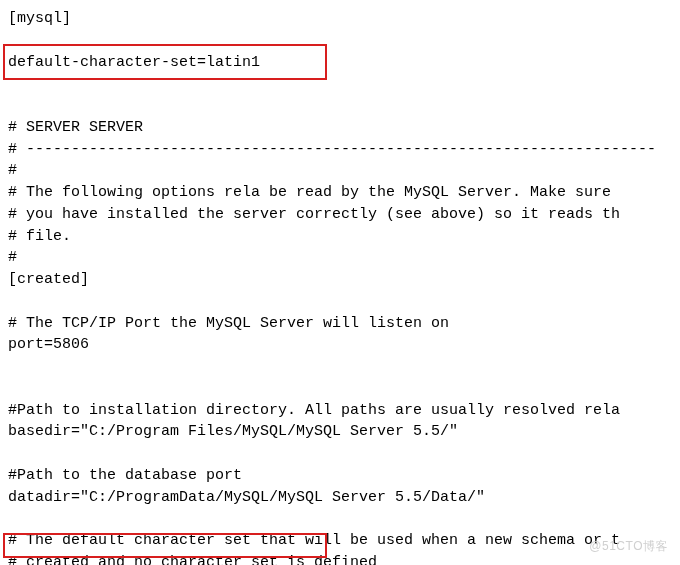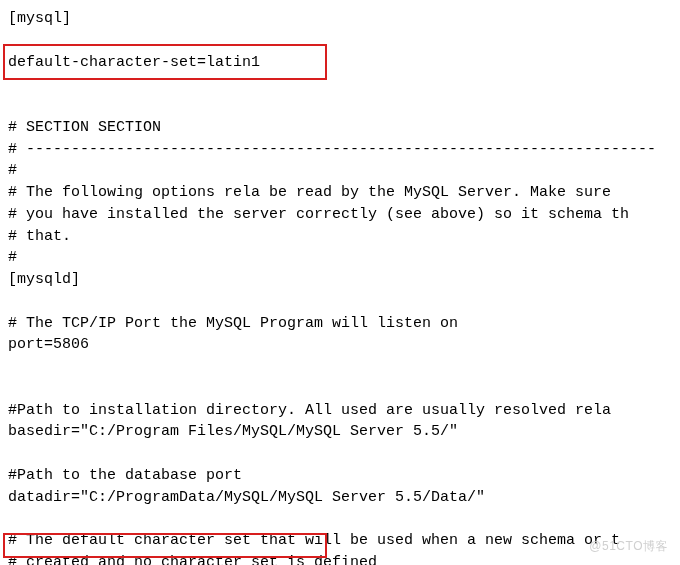--- a/index.html
+++ b/index.html
@@ -42,34 +42,34 @@
     }
   </style>
 </head>
 <body>
 
 <div class="code-line">[mysql]</div>
 <div class="blank-line"></div>
 <div class="code-line">default-character-set=latin1</div>
 <div class="blank-line"></div>
 <div class="blank-line"></div>
-<div class="code-line"># SECTION SECTION</div>
+<div class="code-line"># SERVER SERVER</div>
 <div class="code-line"># ----------------------------------------------------------------------</div>
 <div class="code-line">#</div>
 <div class="code-line"># The following options rela be read by the MySQL Server. Make sure </div>
-<div class="code-line"># you have installed the server correctly (see above) so it schema th</div>
-<div class="code-line"># that.</div>
+<div class="code-line"># you have installed the server correctly (see above) so it reads th</div>
+<div class="code-line"># file.</div>
 <div class="code-line">#</div>
-<div class="code-line">[mysqld]</div>
+<div class="code-line">[created]</div>
 <div class="blank-line"></div>
-<div class="code-line"># The TCP/IP Port the MySQL Program will listen on</div>
+<div class="code-line"># The TCP/IP Port the MySQL Server will listen on</div>
 <div class="code-line">port=5806</div>
 <div class="blank-line"></div>
 <div class="blank-line"></div>
-<div class="code-line">#Path to installation directory. All used are usually resolved rela</div>
+<div class="code-line">#Path to installation directory. All paths are usually resolved rela</div>
 <div class="code-line">basedir="C:/Program Files/MySQL/MySQL Server 5.5/"</div>
 <div class="blank-line"></div>
 <div class="code-line">#Path to the database port</div>
 <div class="code-line">datadir="C:/ProgramData/MySQL/MySQL Server 5.5/Data/"</div>
 <div class="blank-line"></div>
 <div class="code-line"># The default character set that will be used when a new schema or t</div>
 <div class="code-line"># created and no character set is defined</div>
 
 <div class="highlight-box" style="left:3px;top:44px;width:324px;height:36px;"></div>
 <div class="highlight-box" style="left:3px;top:533px;width:324px;height:25px;"></div>

